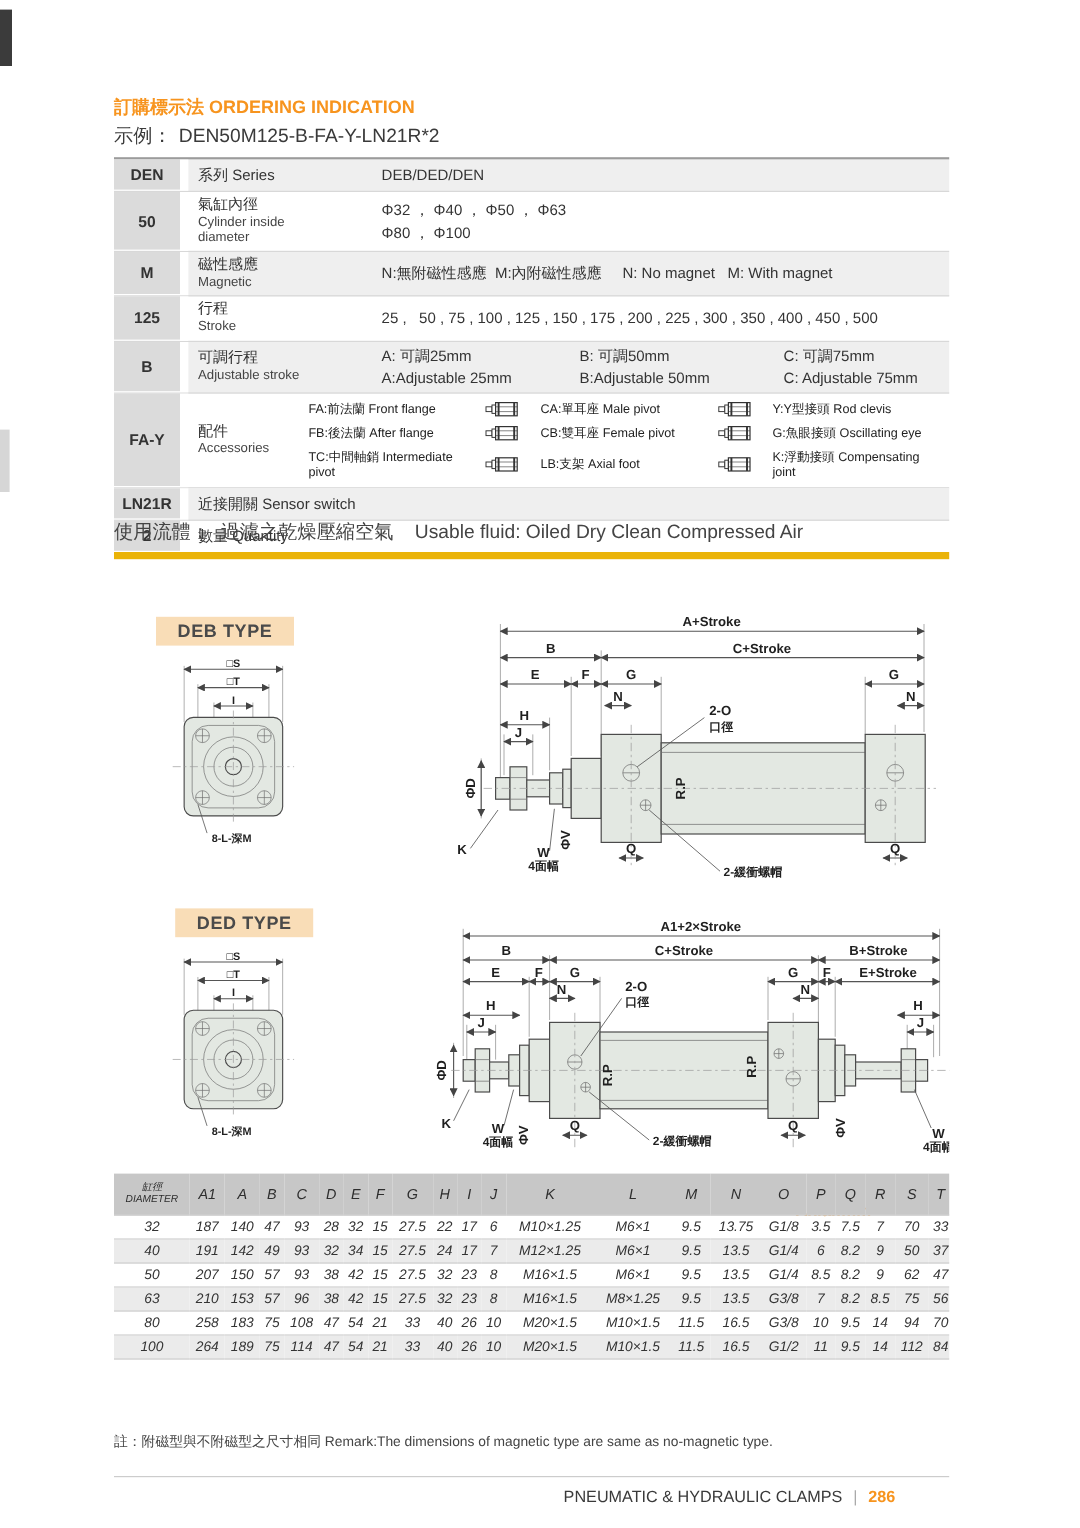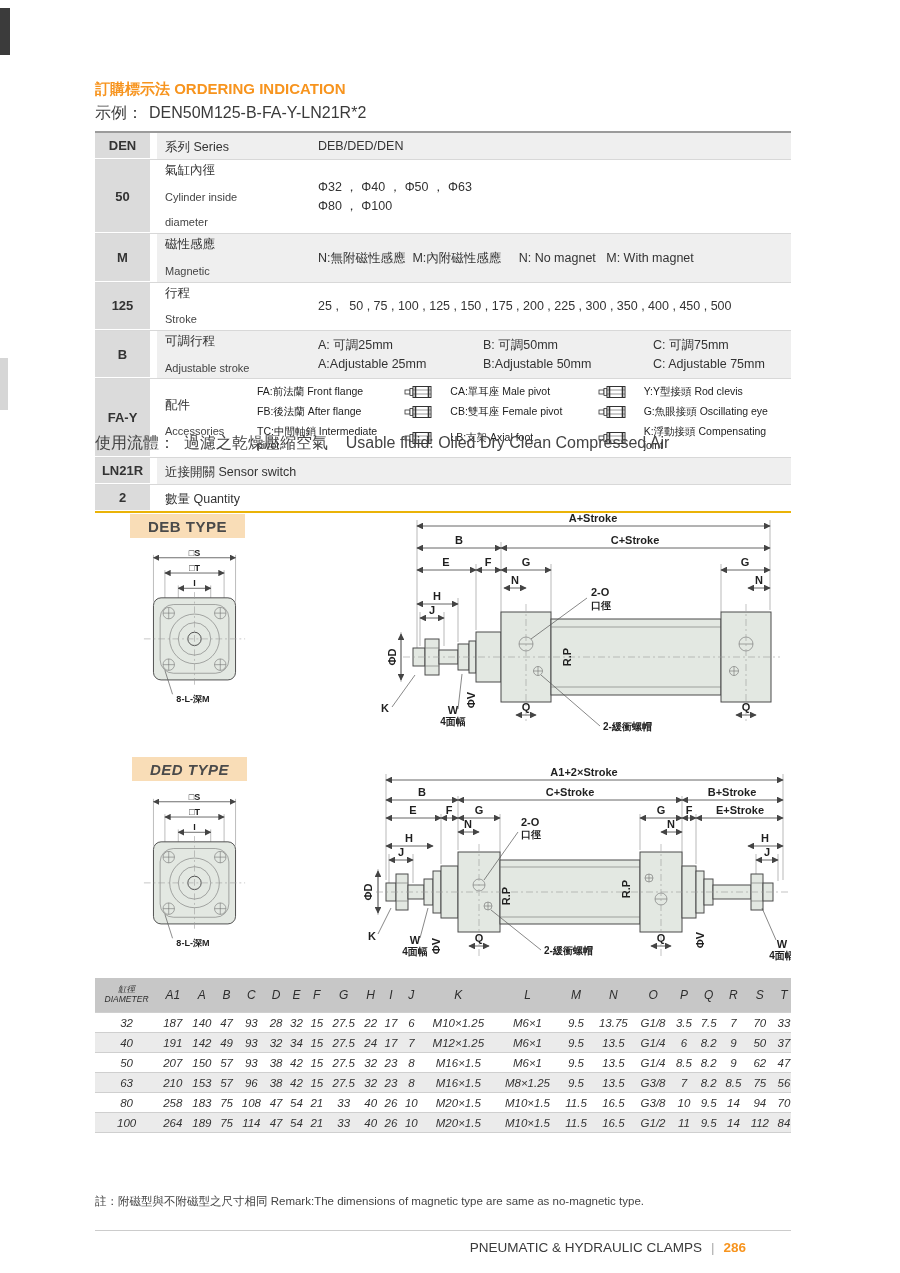--- a/index.html
+++ b/index.html
@@ -6,47 +6,47 @@
   #page{position:relative;width:791px;height:1273px;background:#fff;overflow:hidden;
         font-family:"Liberation Sans",sans-serif;color:#333;}
   
   .tab-dark{position:absolute;left:0;top:8px;width:10px;height:47px;background:#3b3b3b;}
   .tab-light{position:absolute;left:0;top:358px;width:8px;height:52px;background:#d6d6d6;}
   
   .sec-title{position:absolute;left:95px;top:80px;font-size:15px;font-weight:bold;color:#F7941E;}
   .example{position:absolute;left:95px;top:103px;font-size:16px;font-weight:normal;color:#3a3a3a;}
   .example .lab{margin-right:6px;}
   
-  .ord{position:absolute;left:95px;top:131px;width:740px;border-top:2px solid #9b9b9b;border-bottom:2px solid #eab308;}
+  .ord{position:absolute;left:95px;top:131px;width:740px;border-top:2px solid #9b9b9b;border-bottom:6px solid #eab308;}
   .ord-row{display:grid;grid-template-columns:55px 7px 155px 1fr;align-items:center;border-bottom:1px solid #d8d8d8;}
   .ord-row:last-child{border-bottom:none;}
   .ord-row.acc-row{grid-template-columns:55px 7px 100px 1fr;}
   .ord-row.shade{background:#efefef;}
   .code{align-self:stretch;display:flex;align-items:center;justify-content:center;
         background:#dbdbdb;font-weight:bold;font-size:13px;color:#333;border-bottom:1px solid #fff;}
   .gapcell{align-self:stretch;background:#fff;}
   .lblcell{padding:3px 4px 3px 8px;line-height:1.25;}
   .lblcell .zh{display:block;font-size:12.5px;color:#333;}
-  .lblcell .en{display:block;font-size:11px;color:#444;margin-top:12px;}
+  .lblcell .en{display:block;font-size:11px;color:#444;}
   .lblcell .inline{display:inline;font-size:12.5px;}
   .valcell{padding:3px 6px;font-size:12.5px;color:#333;line-height:1.45;}
   .pre{white-space:pre;}
   .adj-grid{display:grid;grid-template-columns:165px 170px 1fr;font-size:12.5px;line-height:1.45;}
   
   .acc-grid{display:grid;grid-template-rows:repeat(3,auto);grid-auto-flow:column;
             grid-template-columns:1fr 1fr 1fr;column-gap:6px;row-gap:6px;padding:6px 4px 6px 0;}
   .acc-item{display:flex;align-items:center;justify-content:space-between;padding-right:10px;}
   .acc-label{font-size:10.5px;color:#222;}
   .acc-icon{flex:none;margin-left:4px;}
   .fluid{position:absolute;left:95px;top:433px;font-size:16px;color:#444;}
   
   .badge{position:absolute;width:115px;height:24px;background:#F9DDB7;display:flex;align-items:center;justify-content:center;
          font-size:15px;font-weight:bold;color:#4a4a4a;letter-spacing:0.5px;}
   #badge-deb{left:130px;top:514px;}
-  #badge-ded{left:132px;top:757px;font-style:italic;}
+  #badge-ded{left:146px;top:757px;}
   
   svg.drawing{position:absolute;}
   svg .ext line{stroke:#8b8b8b;stroke-width:0.6;}
   svg .dim line{stroke:#555;stroke-width:0.9;}
   svg .part{fill:#E3E8E2;stroke:#4b4b4b;stroke-width:1;}
   svg .innr{stroke:#6e6e6e;stroke-width:0.6;fill:none;}
   svg .cl{stroke:#9a9a9a;stroke-width:0.6;stroke-dasharray:7 3 2 3;fill:none;}
   svg .ldr{stroke:#555;stroke-width:0.7;fill:none;}
   svg text{font-family:"Liberation Sans",sans-serif;font-weight:bold;fill:#1f1f1f;}
   .t11{font-size:11px;} .t10{font-size:10px;} .t9{font-size:9.5px;}

